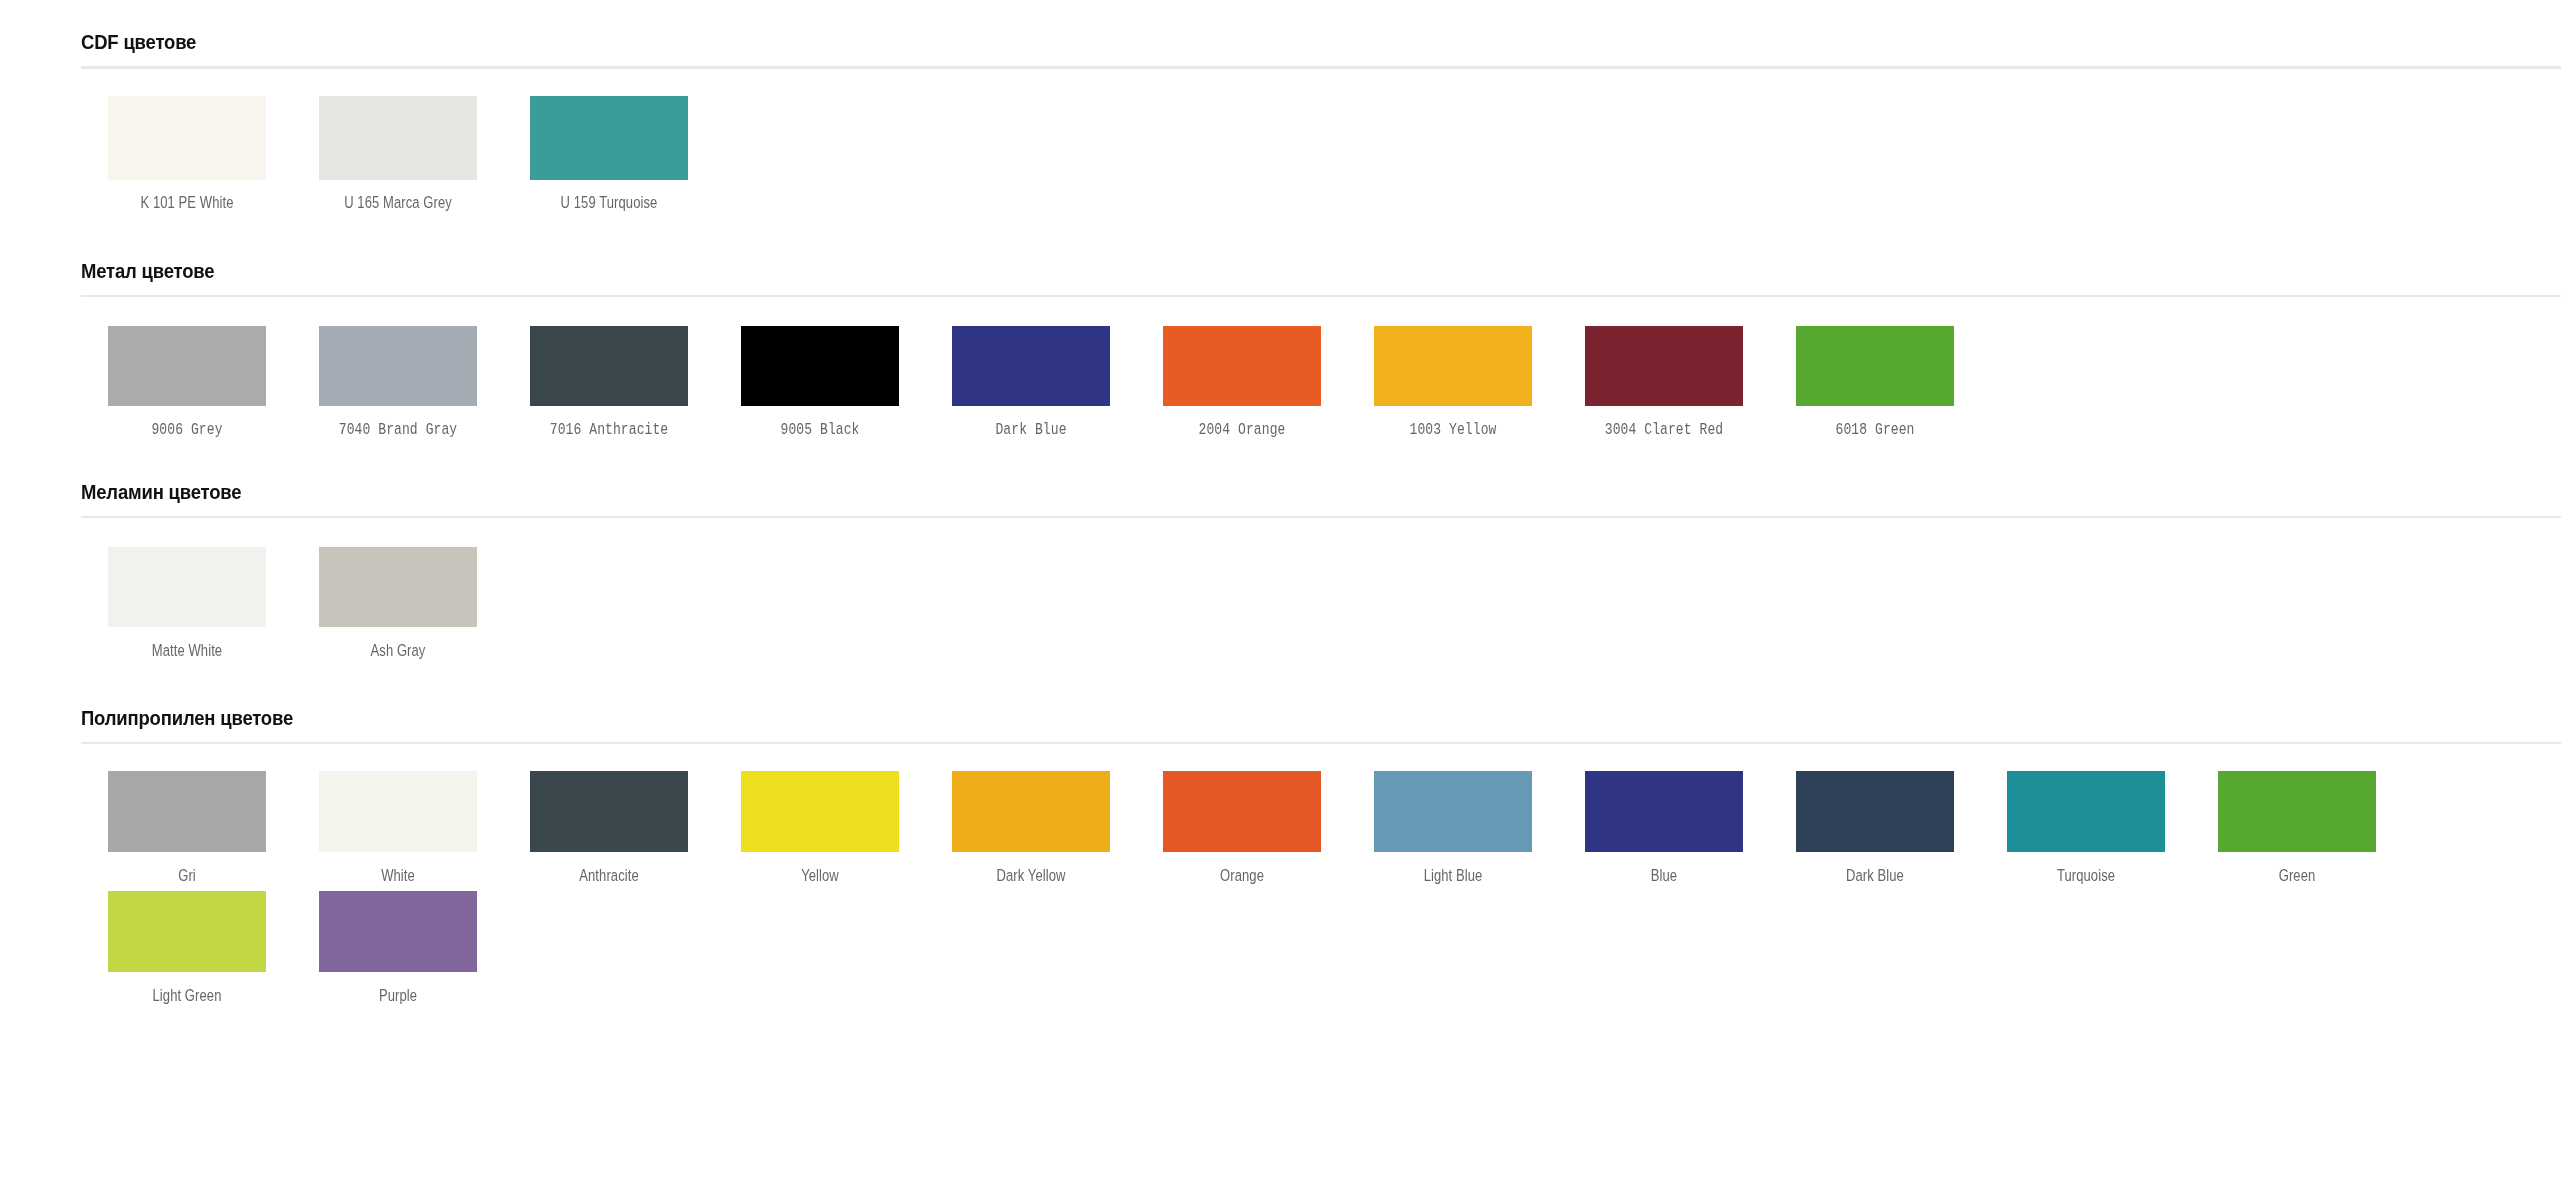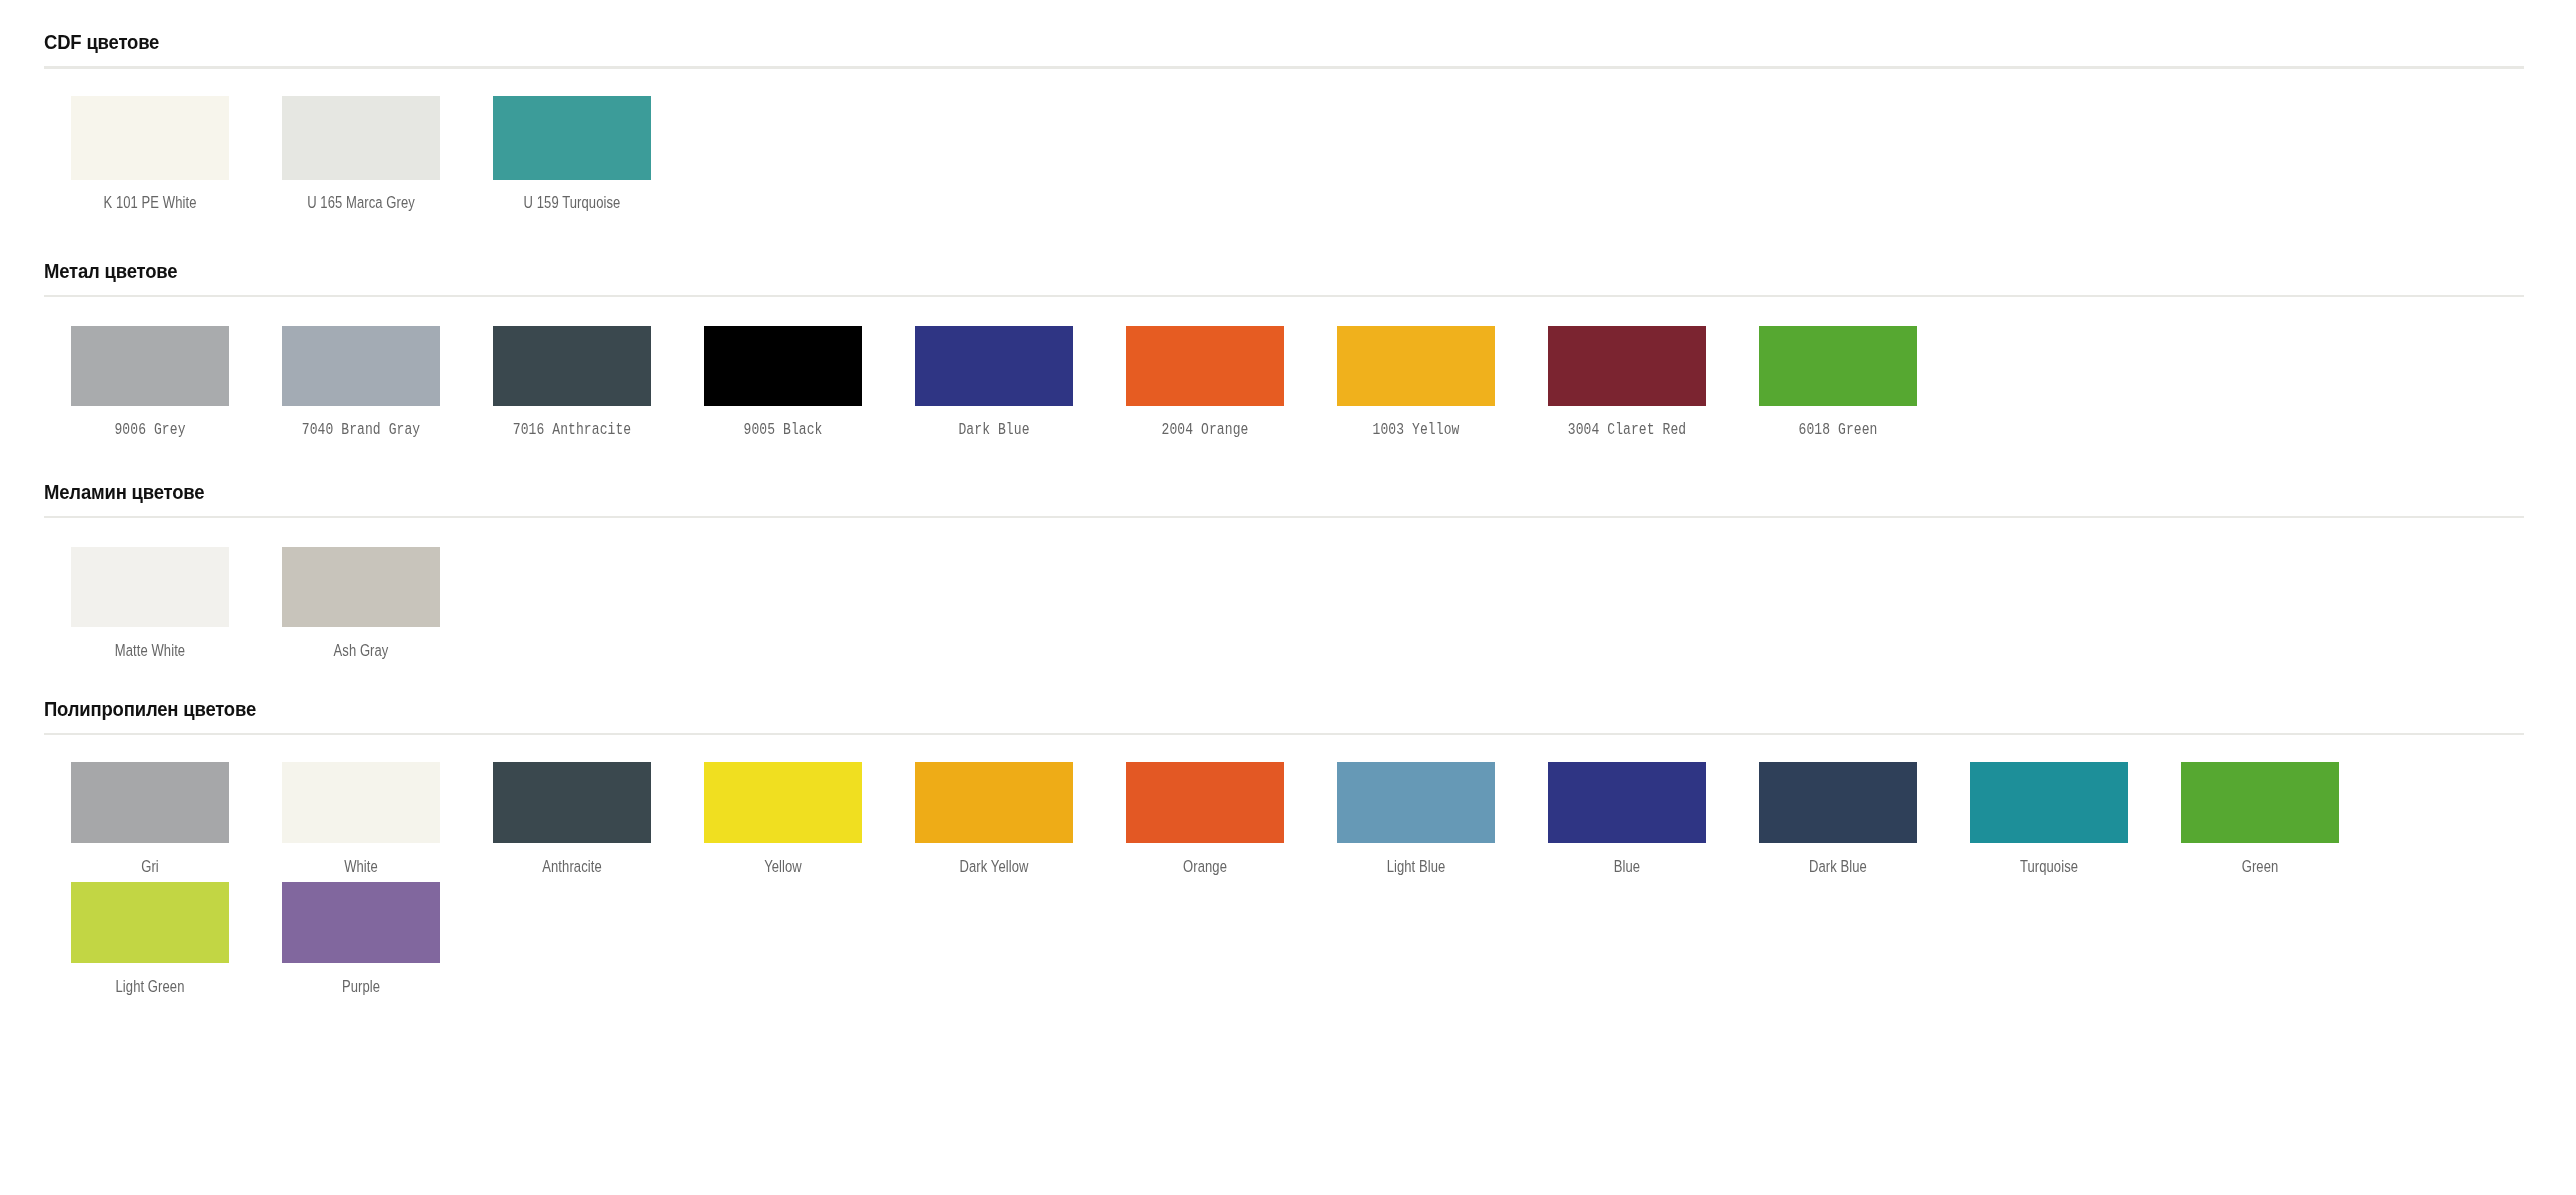--- a/index.html
+++ b/index.html
@@ -8,21 +8,21 @@
     height: 1195px;
     background: #ffffff;
     font-family: "Liberation Sans", "DejaVu Sans", sans-serif;
     overflow: hidden;
   }
   #page {
     position: relative;
     width: 2316px;
     height: 1195px;
     background: #ffffff;
-    padding-left: 44px;
+    padding-left: 81px;
     padding-right: 44px;
   }
   .section { width: 2480px; }
   .section-title {
     font-size: 21px;
     font-weight: 700;
     color: #111111;
     letter-spacing: -0.2px;
     line-height: 1.05;
     font-stretch: condensed;
@@ -70,21 +70,21 @@
     letter-spacing: 0.1px;
     word-wrap: break-word;
   }
 
   
   .sec-cdf  .swatch-chip { height: 84px; }
   .sec-cdf  .swatch-cell { margin-bottom: 10px; }
   .sec-metal .swatch-chip { height: 80px; }
   .sec-metal .swatch-cell { margin-bottom: 5.6px; font-family: Liberation Mono, monospace; }
   .sec-melamine .swatch-chip { height: 80px; }
-  .sec-melamine .swatch-cell { margin-bottom: 3px; }
+  .sec-melamine .swatch-cell { margin-bottom: 12px; }
   .sec-pp .swatch-chip { height: 81px; }
   .sec-pp .swatch-cell { margin-bottom: 3.4px; }
 
   
   .sec-cdf .swatch-grid { padding-top: 27px; padding-bottom: 0; }
   .sec-metal .section-head { padding-top: 35px; }
   .sec-metal .swatch-grid { padding-top: 29px; }
   .sec-melamine .section-head { padding-top: 34px; }
   .sec-melamine .swatch-grid { padding-top: 29px; }
   .sec-pp .section-head { padding-top: 32.5px; }

